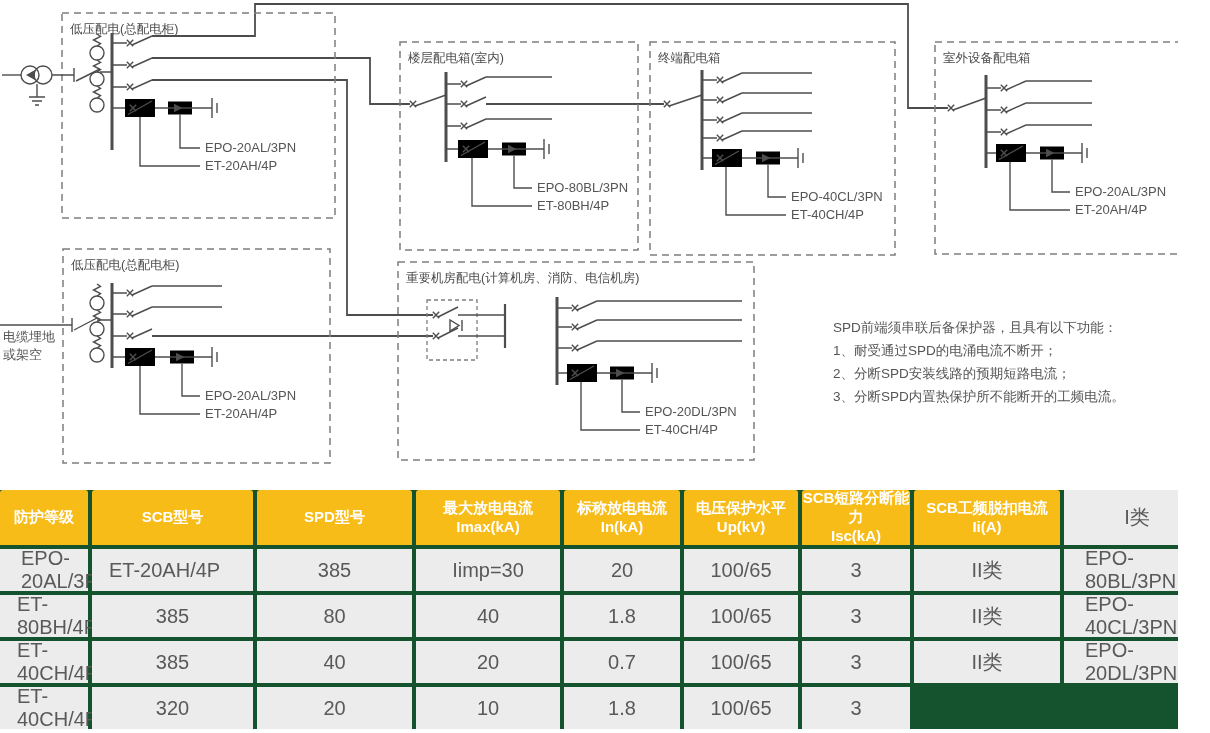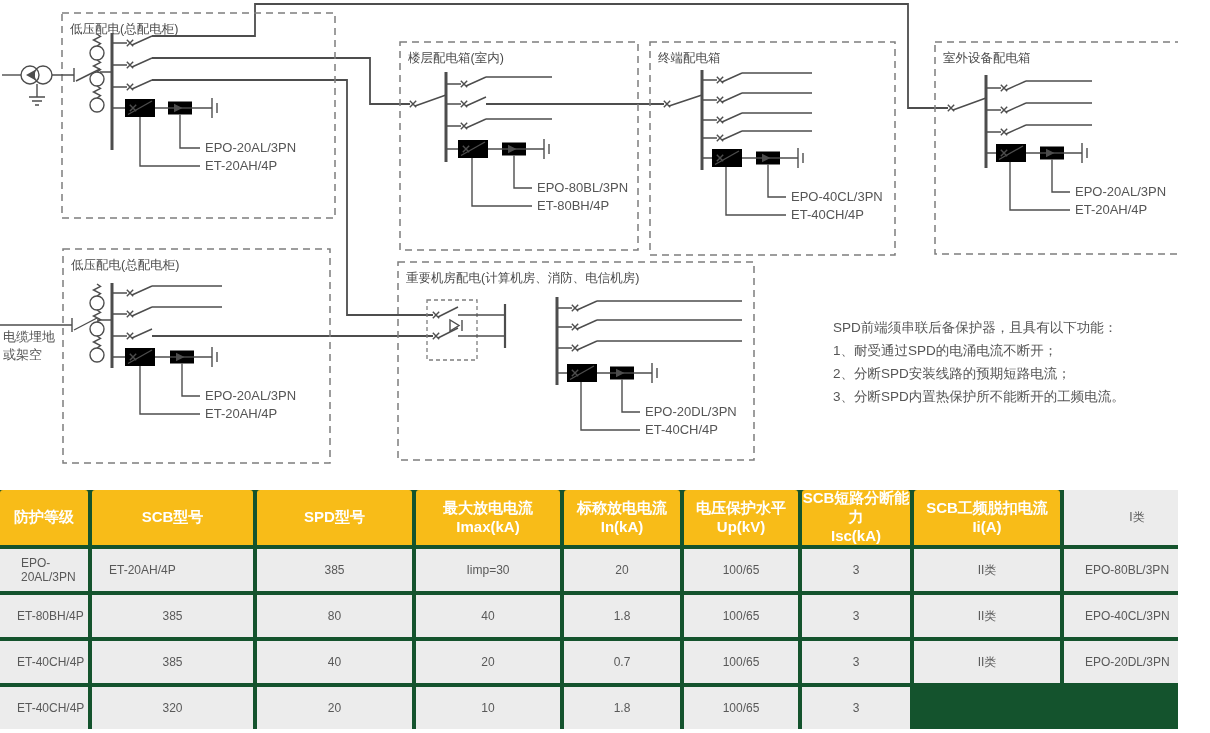--- a/index.html
+++ b/index.html
@@ -15,21 +15,21 @@
   .diag text{fill:#4a4a4a;stroke:none;font-size:12.5px}
   .diag .lbl{font-size:13px;fill:#555}
   .diag .note{font-size:13.5px;fill:#555}
   .diag .fil{fill:#4d4d4d;stroke:none}
   .tblwrap{position:absolute;left:0;top:490px;width:1210px;display:grid;
            grid-template-columns:88px 161px 155px 144px 116px 114px 108px 146px 146px;
            grid-template-rows:55px 42px 42px 42px 42px;gap:4px;background:#14532d}
   .th{background:#f8bc18;color:#fff;font-weight:bold;font-size:15px;display:flex;
       align-items:center;justify-content:center;text-align:center;white-space:pre-line;
       line-height:1.25;border-radius:3px 3px 0 0}
-  .td{background:#ececec;color:#595959;font-size:12px;display:flex;align-items:center;
+  .td{background:#ececec;color:#595959;font-size:20px;display:flex;align-items:center;
       justify-content:center}
   .td.l2{justify-content:flex-start;padding-left:21px}
   .td.l3{justify-content:flex-start;padding-left:17px}
 </style>
 </head>
 <body>
 
 <div class="stage">
 
 <svg class="diag" width="1210" height="490" viewBox="0 0 1210 490" xmlns="http://www.w3.org/2000/svg">

